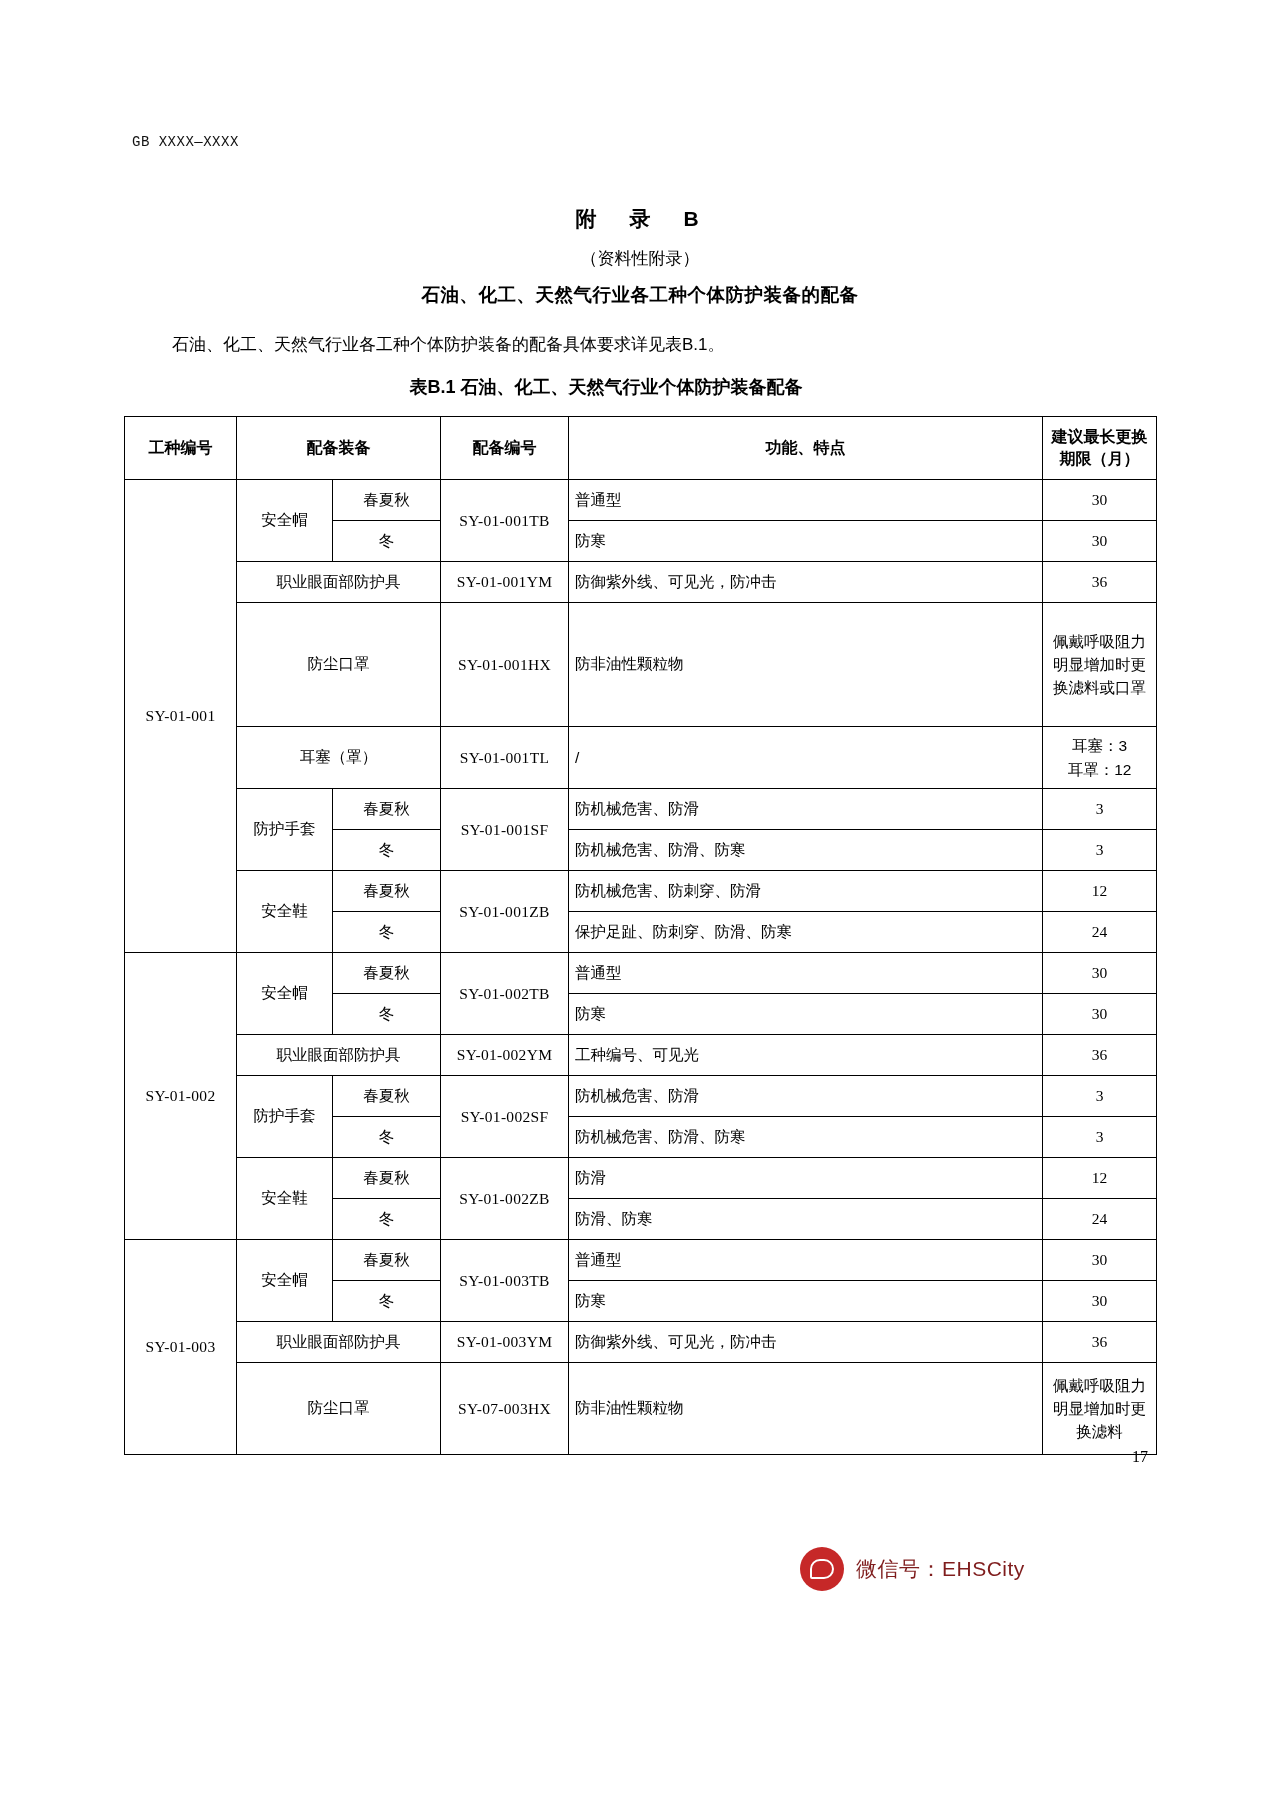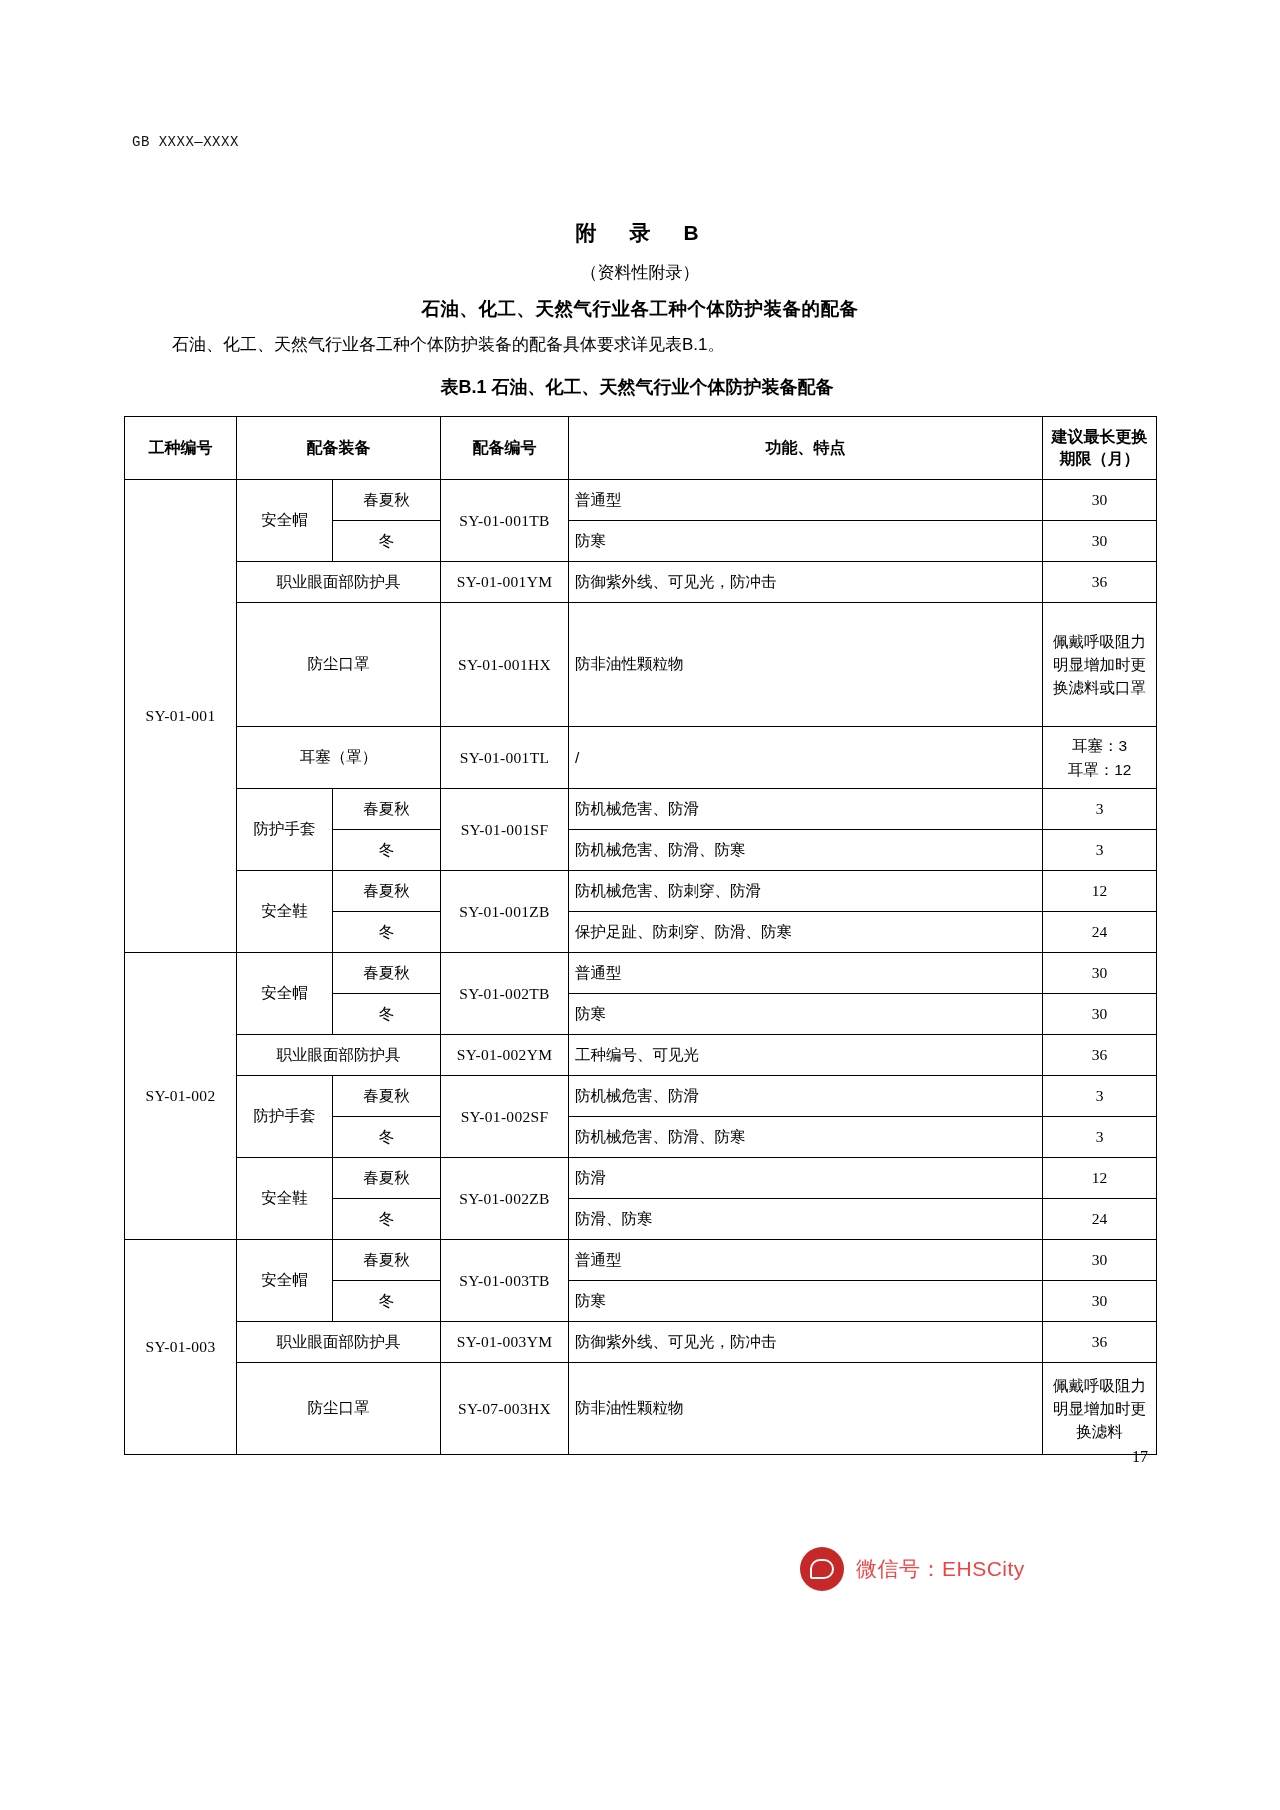--- a/index.html
+++ b/index.html
@@ -29,21 +29,20 @@
     font-size: 14px;
     letter-spacing: 0.5px;
     color: #111;
   }
   .title-block {
     position: absolute;
     left: 0;
     top: 205px;
     width: 1280px;
     text-align: center;
-    margin-top: 14px;
   }
   .title-main {
     font-family: "Liberation Sans", "DejaVu Sans", sans-serif;
     font-size: 21px;
     font-weight: bold;
     letter-spacing: 6px;
     margin-bottom: 14px;
   }
   .title-sub {
     font-family: "Liberation Sans", "DejaVu Sans", sans-serif;
@@ -67,21 +66,20 @@
   }
   .table-caption {
     position: absolute;
     left: 0;
     top: 375px;
     width: 1212px;
     text-align: center;
     font-size: 18px;
     font-weight: bold;
     font-family: "Liberation Sans", "DejaVu Sans", sans-serif;
-    padding-left: 31px;
   }
   table.spec {
     position: absolute;
     left: 124px;
     top: 416px;
     border-collapse: collapse;
     width: 1032px;
     table-layout: fixed;
     font-family: "Liberation Sans", "DejaVu Sans", sans-serif;
   }
@@ -134,21 +132,21 @@
     content: "";
     position: absolute;
     left: 10px; top: 12px;
     width: 24px; height: 20px;
     border: 2.5px solid #fff;
     border-radius: 10px 10px 10px 2px;
     box-sizing: border-box;
   }
   .badge-text {
     font-size: 21px;
-    color: #ef4444;
+    color: #7f1d1d;
     font-family: "Liberation Sans", "DejaVu Sans", sans-serif;
     letter-spacing: 0.5px;
   }
 </style>
 </head>
 <body>
 
 <div class="page">
 
   <div class="header-code">GB XXXX—XXXX</div>

